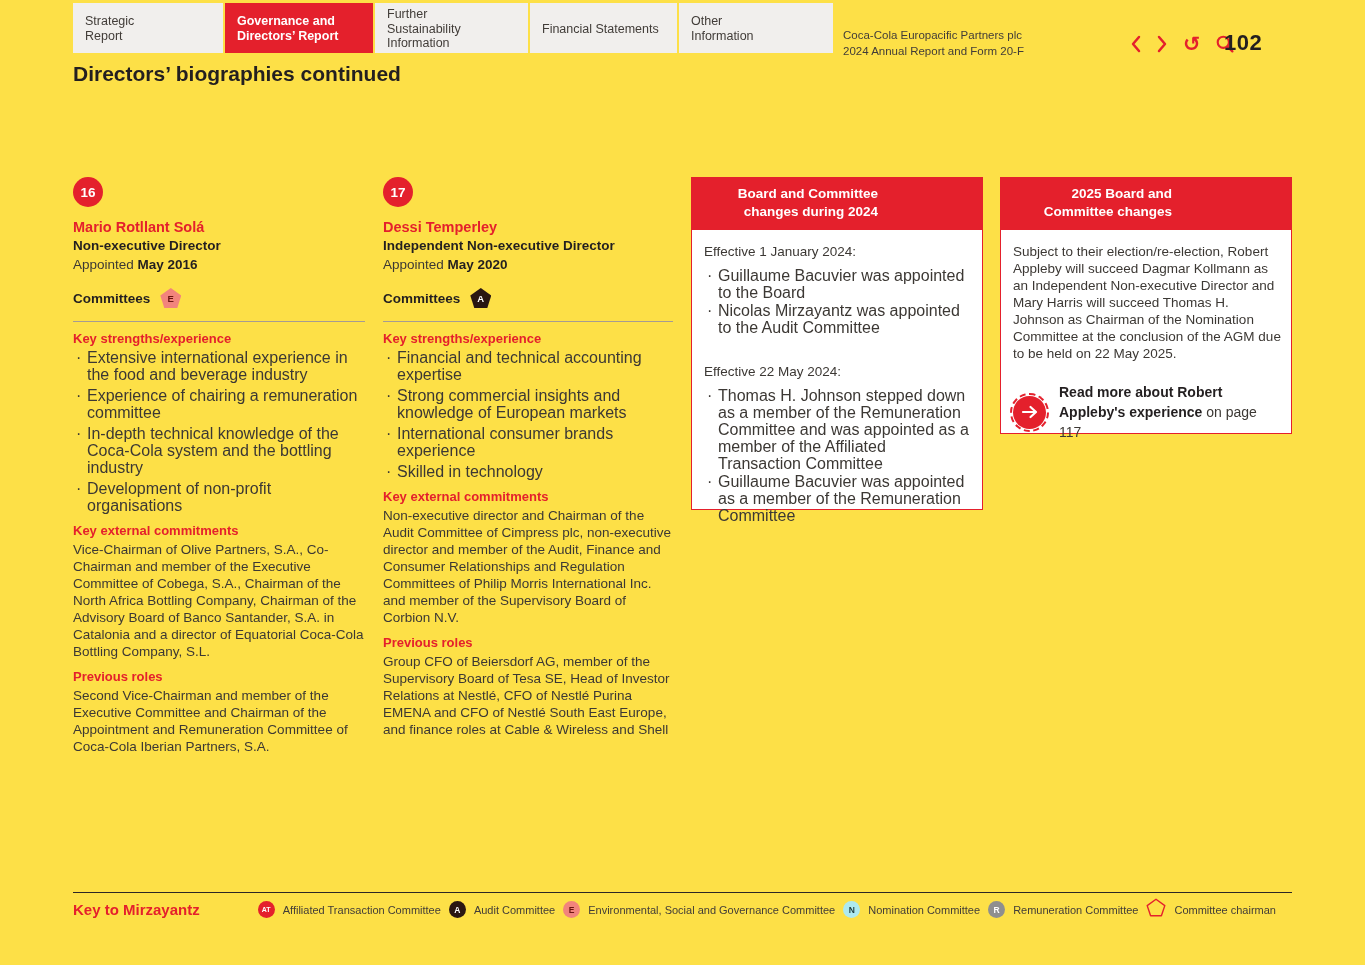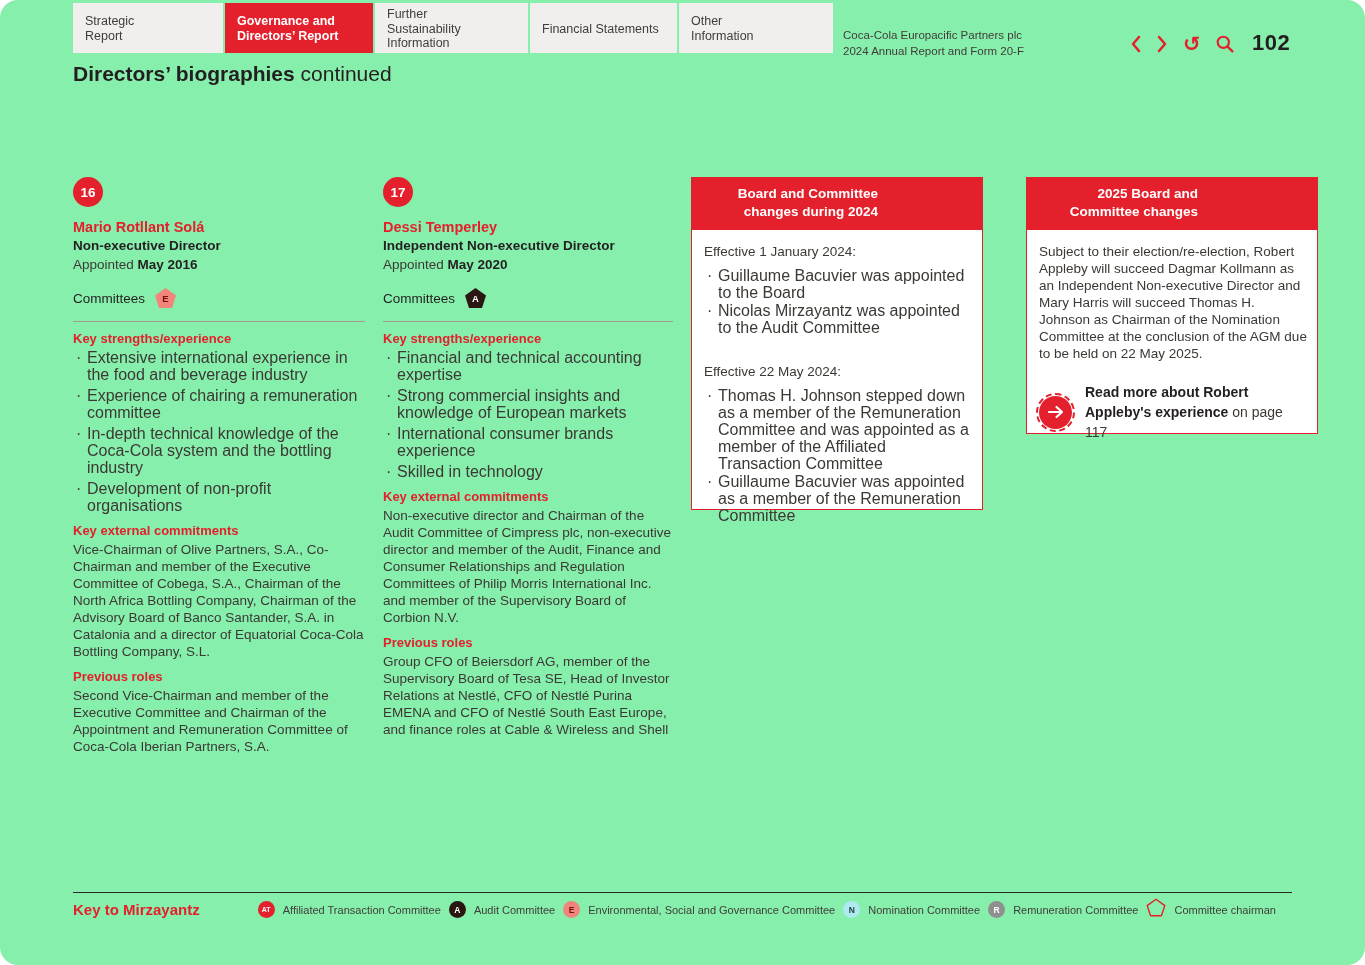--- a/index.html
+++ b/index.html
@@ -3,75 +3,75 @@
 <meta charset="utf-8">
 <style>
   :root{
     --red:#e4202c;
     --dark:#231f20;
     --body:#3c3834;
     --tabbg:#f1efed;
   }
   html,body{margin:0;padding:0;background:#fff;}
   .page{position:relative;width:1365px;height:965px;overflow:hidden;
-        font-family:"Liberation Sans",sans-serif;color:var(--body);background:#86efac;border-radius:18px;}
+        font-family:"Liberation Sans",sans-serif;color:var(--body);background:#fde047;}
 
   
   .tabbar{position:absolute;left:73px;top:3px;display:flex;gap:2px;height:50px;}
   .tab{background:var(--tabbg);color:#413c38;font-size:12.5px;line-height:1.18;
        display:flex;align-items:center;padding:6px 12px 4px;box-sizing:border-box;cursor:pointer;}
   .tab span{display:block;}
   .tab:nth-child(1){width:150px;} .tab:nth-child(1) span{max-width:78px;}
   .tab:nth-child(2){width:148px;} .tab:nth-child(2) span{max-width:124px;}
   .tab:nth-child(3){width:153px;} .tab:nth-child(3) span{max-width:92px;}
   .tab:nth-child(4){width:147px;} .tab:nth-child(4) span{max-width:142px;}
   .tab:nth-child(5){width:154px;} .tab:nth-child(5) span{max-width:84px;}
   .tab.active{background:var(--red);color:#fff;font-weight:700;}
 
   .corp{position:absolute;left:843px;top:27px;font-size:11.5px;line-height:1.4;color:#413c38;}
   .navicons{position:absolute;left:1096px;top:33px;display:flex;align-items:center;gap:14px;}
   .navicons .ic{display:flex;align-items:center;justify-content:center;height:22px;cursor:pointer;}
   .hamburger{display:flex;flex-direction:column;gap:3.5px;width:19px;}
   .hamburger i{display:block;height:2.6px;background:var(--red);}
   .undo-glyph{font-family:"DejaVu Sans",sans-serif;color:var(--red);font-size:21px;font-weight:700;line-height:20px;}
-  .pagenum{position:absolute;left:1252px;top:30px;font-size:22px;font-weight:700;color:var(--dark);letter-spacing:.5px;}
+  .pagenum{position:absolute;left:1224px;top:30px;font-size:22px;font-weight:700;color:var(--dark);letter-spacing:.5px;}
 
   
   .title{position:absolute;left:73px;top:62px;font-size:21px;color:var(--dark);}
   .title b{font-weight:700;}
-  .title .cont{font-weight:400;}
+  .title .cont{font-weight:700;}
 
   
   .dcol{position:absolute;top:177px;width:292px;}
   .dcol.c1{left:73px;}
   .dcol.c2{left:383px;width:290px;}
   .numcircle{width:30px;height:30px;border-radius:50%;background:var(--red);color:#fff;
              font-weight:700;font-size:13.5px;display:flex;align-items:center;justify-content:center;}
   .dname{margin-top:12px;color:var(--red);font-weight:700;font-size:14.5px;}
   .drole{margin-top:3px;color:var(--dark);font-weight:700;font-size:13.5px;}
   .dappt{margin-top:4px;font-size:13.5px;color:var(--body);}
   .dappt b{color:var(--dark);}
   .committees{margin-top:16px;display:flex;align-items:center;gap:10px;}
-  .committees .clabel{font-weight:400;font-size:13.5px;color:var(--dark);}
+  .committees .clabel{font-weight:700;font-size:13.5px;color:var(--dark);}
   .pent{width:21px;height:20px;clip-path:polygon(50% 0%,100% 38%,81% 100%,19% 100%,0% 38%);
         display:flex;align-items:center;justify-content:center;font-size:9.5px;font-weight:700;}
   .pent.pink{background:#f2847c;color:#6b1410;}
   .pent.dark{background:#2a1712;color:#fff;}
   .colrule{border:none;border-top:1px solid #a59b93;margin:13px 0 0;}
 
   .sechead{color:var(--red);font-weight:700;font-size:13px;margin:9px 0 3px;}
   .para{font-size:13.5px;line-height:17px;color:var(--body);margin:0;}
   ul.blist{list-style:none;margin:2px 0 0;padding:0;}
   ul.blist li{position:relative;padding-left:14px;font-size:16px;line-height:17px;margin-bottom:4px;}
   ul.blist li::before{content:"·";position:absolute;left:3px;top:0;}
 
   
   .infobox{position:absolute;top:177px;width:292px;box-sizing:border-box;border:1px solid var(--red);background:#fff;}
   .infobox.b1{left:691px;height:333px;}
-  .infobox.b2{left:1000px;height:257px;margin-left:26px;}
+  .infobox.b2{left:1000px;height:257px;}
   .ibhead{background:var(--red);color:#fff;font-weight:700;font-size:13.5px;line-height:1.35;
           padding:8px 12px 9px;margin:-1px -1px 0;text-align:right;}
   .ibhead span{display:block;}
   .b1 .ibhead span{max-width:175px;}
   .b2 .ibhead span{max-width:160px;}
   .ibbody{padding:13px 10px 12px 12px;font-size:13.5px;line-height:17px;color:var(--body);}
   .ibsection + .ibsection{margin-top:27px;}
   .ibbody ul.blist{margin-top:7px;}
   .ibbody ul.blist li{margin-bottom:1px;}
 

